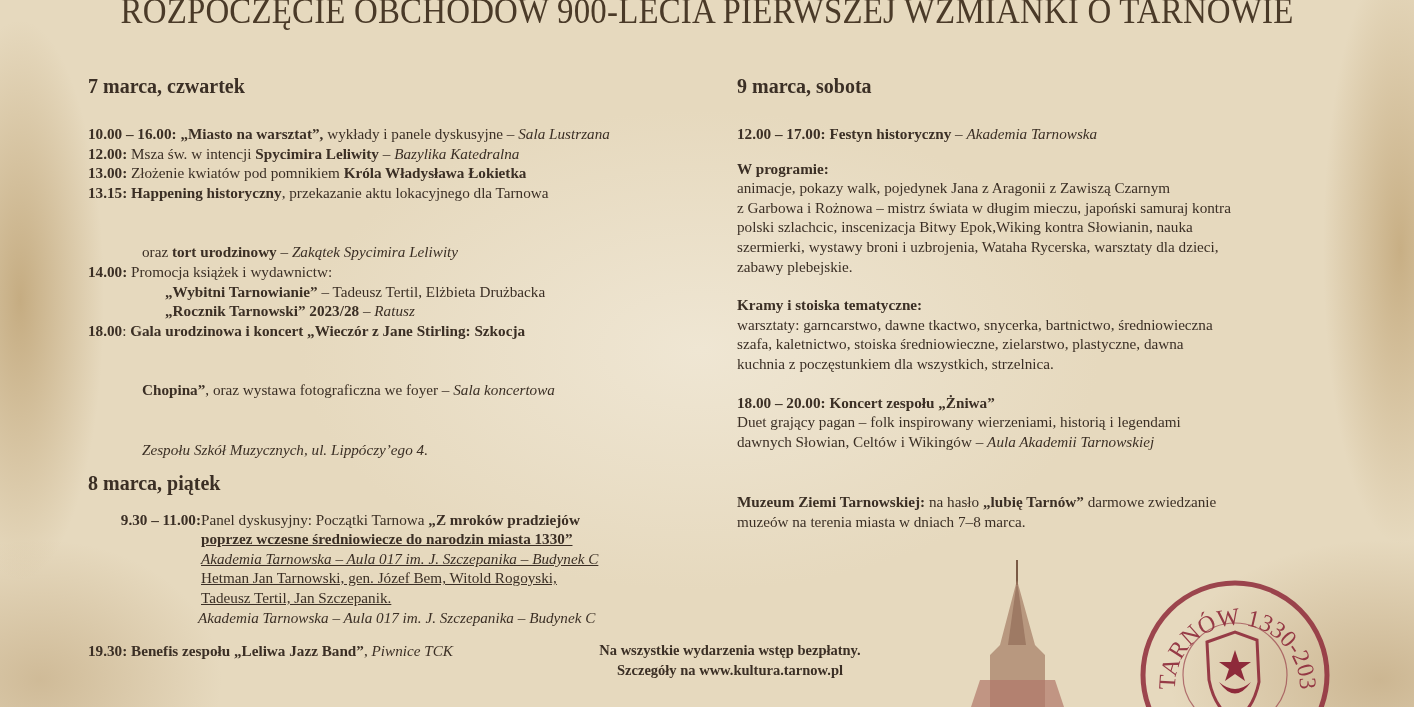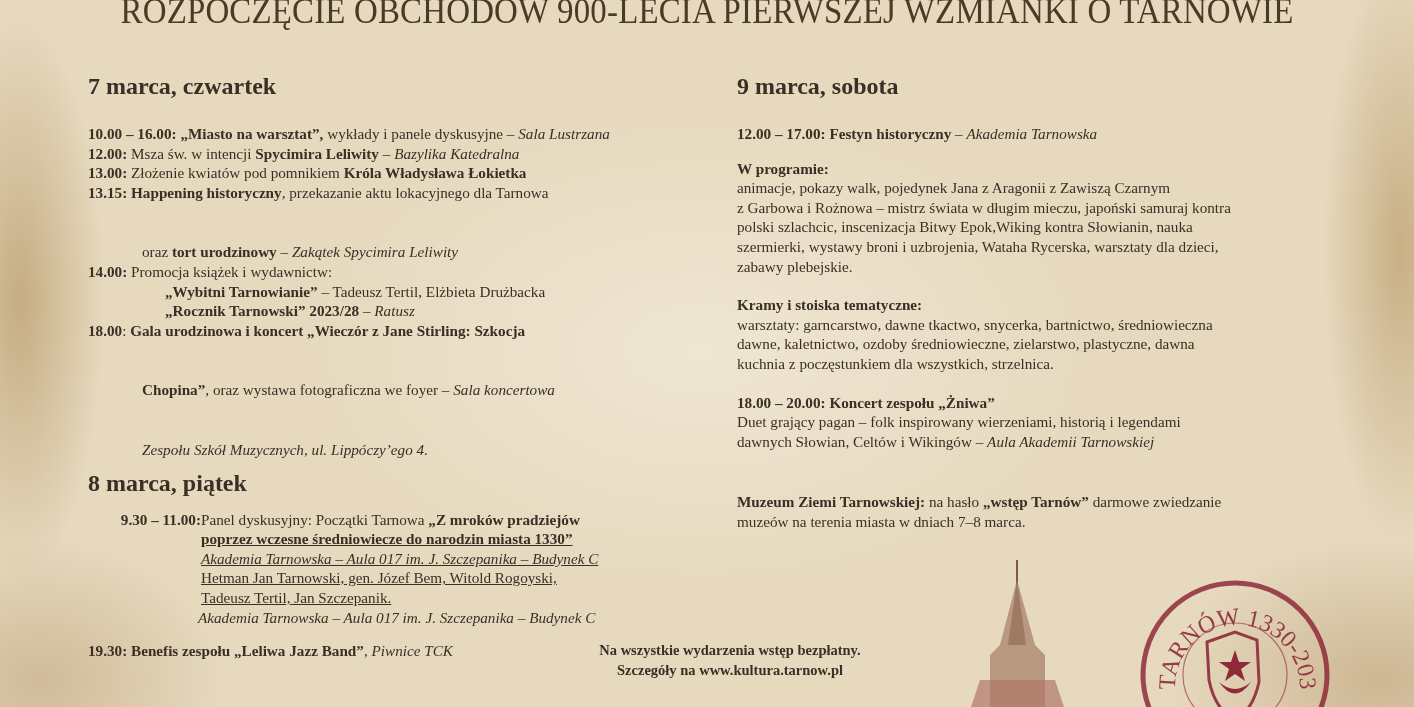--- a/index.html
+++ b/index.html
@@ -17,21 +17,21 @@
   }
   .title {
     position:absolute; left:0; top:-8px; width:1414px; text-align:center;
     font-family:"Liberation Serif", serif;
     font-size:35px; letter-spacing:0.2px; color:#4a3a28; white-space:nowrap;
     transform:scaleX(0.94);
   }
   .col { position:absolute; font-size:15.2px; line-height:19.6px; }
   .col.left { left:88px; top:72px; width:620px; }
   .col.right { left:737px; top:72px; width:620px; }
-  .day { font-weight:bold; font-size:24px; line-height:28px; color:#3b2f25; }
+  .day { font-weight:bold; font-size:20px; line-height:28px; color:#3b2f25; }
   .entry { white-space:nowrap; }
   b { font-weight:bold; }
   i { font-style:italic; }
   .indent1 { padding-left:54px;margin-top:40px; }
   .indent2 { padding-left:77px; }
   .time-col { display:inline-block; width:113px; font-weight:bold;text-align:right; }
   .pad-113 { padding-left:113px;text-decoration:underline; }
   .pad-110 { padding-left:110px; }
   .footer {
     position:absolute; left:560px; top:640px; width:340px; text-align:center;
@@ -120,29 +120,29 @@
   <div style="height:15px"></div>
   <div class="entry"><b>W programie:</b></div>
   <div class="entry">animacje, pokazy walk, pojedynek Jana z Aragonii z Zawiszą Czarnym</div>
   <div class="entry">z Garbowa i Rożnowa – mistrz świata w długim mieczu, japoński samuraj kontra</div>
   <div class="entry">polski szlachcic, inscenizacja Bitwy Epok,Wiking kontra Słowianin, nauka</div>
   <div class="entry">szermierki, wystawy broni i uzbrojenia, Wataha Rycerska, warsztaty dla dzieci,</div>
   <div class="entry">zabawy plebejskie.</div>
   <div style="height:19px"></div>
   <div class="entry"><b>Kramy i stoiska tematyczne:</b></div>
   <div class="entry">warsztaty: garncarstwo, dawne tkactwo, snycerka, bartnictwo, średniowieczna</div>
-  <div class="entry">dawne, kaletnictwo, ozdoby średniowieczne, zielarstwo, plastyczne, dawna</div>
+  <div class="entry">szafa, kaletnictwo, stoiska średniowieczne, zielarstwo, plastyczne, dawna</div>
   <div class="entry">kuchnia z poczęstunkiem dla wszystkich, strzelnica.</div>
   <div style="height:19px"></div>
   <div class="entry"><b>18.00 – 20.00: Koncert zespołu „Żniwa”</b></div>
   <div class="entry">Duet grający pagan – folk inspirowany wierzeniami, historią i legendami</div>
   <div class="entry"><span>dawnych Słowian, Celtów i Wikingów – </span><i>Aula Akademii Tarnowskiej</i></div>
   <div style="height:41px"></div>
   <div class="entry">
-    <b>Muzeum Ziemi Tarnowskiej:</b><span> na hasło </span><b>„wstęp Tarnów”</b><span> darmowe zwiedzanie</span>
+    <b>Muzeum Ziemi Tarnowskiej:</b><span> na hasło </span><b>„lubię Tarnów”</b><span> darmowe zwiedzanie</span>
   </div>
   <div class="entry">muzeów na terenia miasta w dniach 7–8 marca.</div>
 </div>
 
 <div class="footer">
   <div>Na wszystkie wydarzenia wstęp bezpłatny.</div>
   <div>Szczegóły na www.kultura.tarnow.pl</div>
 </div>
 
 <svg class="tower" viewBox="0 0 110 150">

